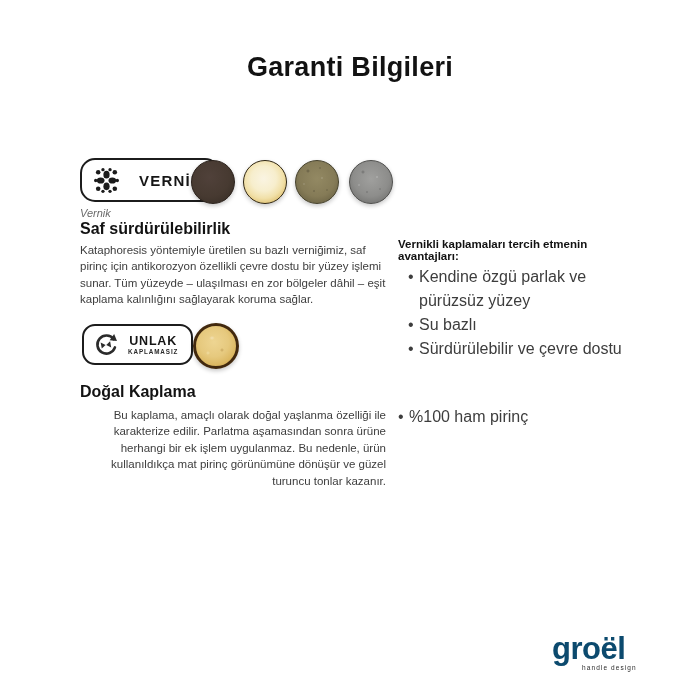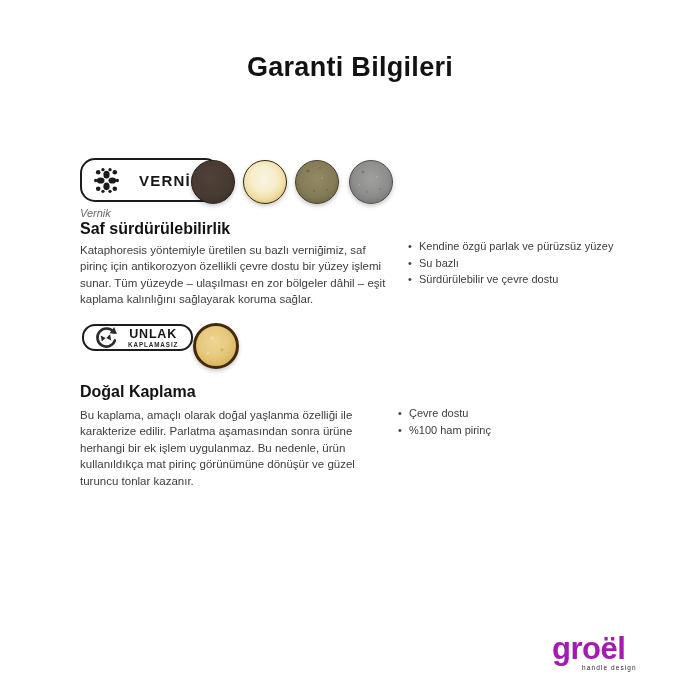--- a/index.html
+++ b/index.html
@@ -11,21 +11,21 @@
   .title{
     top:52px;left:0;width:700px;text-align:center;
     font-size:27px;font-weight:700;letter-spacing:.3px;color:#121212;
   }
   
   .badge{
     height:44px;border:2px solid #1c1c1c;border-radius:15px;background:#fff;
     display:flex;align-items:center;gap:19px;padding:0 15px 0 11px;box-sizing:border-box;
   }
   .badge .label{font-size:15px;font-weight:700;letter-spacing:1.2px;color:#161616;white-space:nowrap;}
-  .badge2{height:27px;border-radius:13px;gap:8px;padding:0 13px 0 9px;}
+  .badge2{height:41px;border-radius:13px;gap:8px;padding:0 13px 0 9px;}
   .badge-stack{display:flex;flex-direction:column;align-items:center;line-height:1.15;}
   .badge-stack .label{font-size:12.5px;letter-spacing:.8px;}
   .badge-stack .sublabel{font-size:6.3px;font-weight:700;letter-spacing:.9px;color:#2a2a2a;}
   
   .sw{width:44px;height:44px;border-radius:50%;box-shadow:0 2px 4px rgba(0,0,0,.22);}
   .sw-bronze{
     background:radial-gradient(circle at 42% 38%, #50413a 0%, #473a31 55%, #3c3129 80%, #30271f 100%);
     border:1px solid #2a211b;box-sizing:border-box;
   }
   .sw-gold{
@@ -61,26 +61,26 @@
       radial-gradient(3px 3px at 12px 27px, rgba(255,248,210,.4), transparent 70%),
       radial-gradient(circle at 45% 40%, #eed592 0%, #e6c97e 45%, #dcb862 70%, #c79f47 90%, #a87f30 100%);
   }
   
   .kicker{font-size:11px;color:#6a6a6a;}
   .subtitle{font-size:16px;font-weight:700;color:#121212;}
   .bodytext{width:306px;font-size:11.5px;line-height:1.43;color:#3d3d3d;}
   .advcol{width:248px;}
   .adv-head{font-size:11.5px;font-weight:700;color:#121212;margin:0 0 3px 0;}
   ul.adv{list-style:none;margin:0;padding:0;}
-  ul.adv li{font-size:11px;color:#3d3d3d;line-height:1.5;position:relative;padding-left:11px;}
+  ul.adv li{font-size:16px;color:#3d3d3d;line-height:1.5;position:relative;padding-left:11px;}
   ul.adv li::before{content:"\2022";position:absolute;left:0;color:#3d3d3d;}
   .adv-indent li{margin-left:10px;}
   
   .logo{left:552px;top:633px;}
-  .logo-name{font-size:31px;font-weight:700;letter-spacing:-.5px;color:#a21caf;line-height:1;}
+  .logo-name{font-size:31px;font-weight:700;letter-spacing:-.5px;color:#0c4a6e;line-height:1;}
   .logo-tag{font-size:6.5px;letter-spacing:1.1px;color:#2a2a2a;margin:0 0 0 30px;}
   svg{display:block;}
 </style>
 </head>
 <body>
 
 <div class="abs title">Garanti Bilgileri</div>
 
 <div class="abs badge" style="left:80px;top:158px;">
   <span>
@@ -107,20 +107,21 @@
 <div class="abs sw sw-bronze" style="left:191px;top:160px;"></div>
 <div class="abs sw sw-gold" style="left:243px;top:160px;"></div>
 <div class="abs sw sw-abrass" style="left:295px;top:160px;"></div>
 <div class="abs sw sw-asilver" style="left:349px;top:160px;"></div>
 
 <div class="abs kicker" style="left:80px;top:207px;font-style:italic;">Vernik</div>
 <div class="abs subtitle" style="left:80px;top:220px;">Saf sürdürülebilirlik</div>
 <div class="abs bodytext" style="left:80px;top:242px;">Kataphoresis yöntemiyle üretilen su bazlı verniğimiz, saf pirinç için antikorozyon özellikli çevre dostu bir yüzey işlemi sunar. Tüm yüzeyde – ulaşılması en zor bölgeler dâhil – eşit kaplama kalınlığını sağlayarak koruma sağlar.</div>
 
 <div class="abs advcol" style="left:398px;top:238px;">
+  <p class="adv-head">Vernikli kaplamaları tercih etmenin avantajları:</p>
   <ul class="adv adv-indent">
     <li>Kendine özgü parlak ve pürüzsüz yüzey</li>
     <li>Su bazlı</li>
     <li>Sürdürülebilir ve çevre dostu</li>
   </ul>
 </div>
 
 <div class="abs badge badge2" style="left:82px;top:324px;">
   <span>
     <svg width="27" height="27" viewBox="0 0 24 24">
@@ -132,25 +133,24 @@
   </span>
   <span class="badge-stack">
     <span class="label">UNLAK</span>
     <span class="sublabel">KAPLAMASIZ</span>
   </span>
 </div>
 
 <div class="abs sw sw-raw" style="left:193px;top:323px;"></div>
 
 <div class="abs subtitle" style="left:80px;top:383px;text-align:right;">Doğal Kaplama</div>
-<div class="abs bodytext" style="left:80px;top:407px;">Bu kaplama, amaçlı olarak doğal yaşlanma özelliği ile karakterize edilir. Parlatma aşamasından sonra ürüne herhangi bir ek işlem uygulanmaz. Bu nedenle, ürün kullanıldıkça mat pirinç görünümüne dönüşür ve güzel turuncu tonlar kazanır.</div>
+<div class="abs bodytext" style="left:80px;top:407px;text-align:right;">Bu kaplama, amaçlı olarak doğal yaşlanma özelliği ile karakterize edilir. Parlatma aşamasından sonra ürüne herhangi bir ek işlem uygulanmaz. Bu nedenle, ürün kullanıldıkça mat pirinç görünümüne dönüşür ve güzel turuncu tonlar kazanır.</div>
 
 <div class="abs advcol" style="left:398px;top:405px;">
   <ul class="adv">
-    <li>Çevre dostu</li>
     <li>%100 ham pirinç</li>
   </ul>
 </div>
 
 <div class="abs logo">
   <div class="logo-name">groël</div>
   <div class="logo-tag">handle design</div>
 </div>
 
 </body></html>

